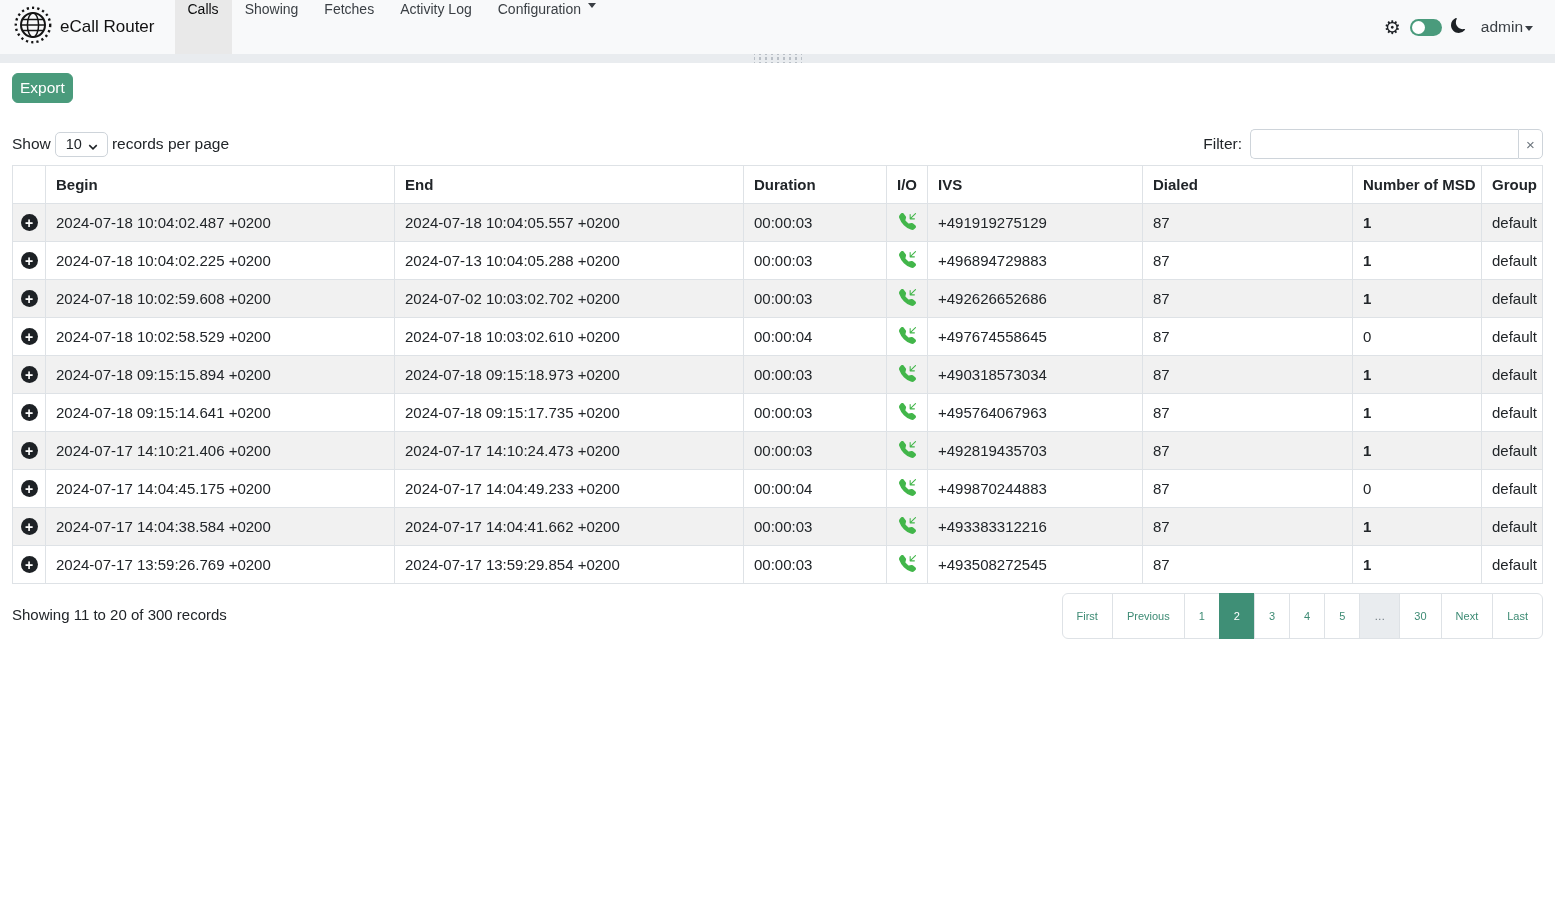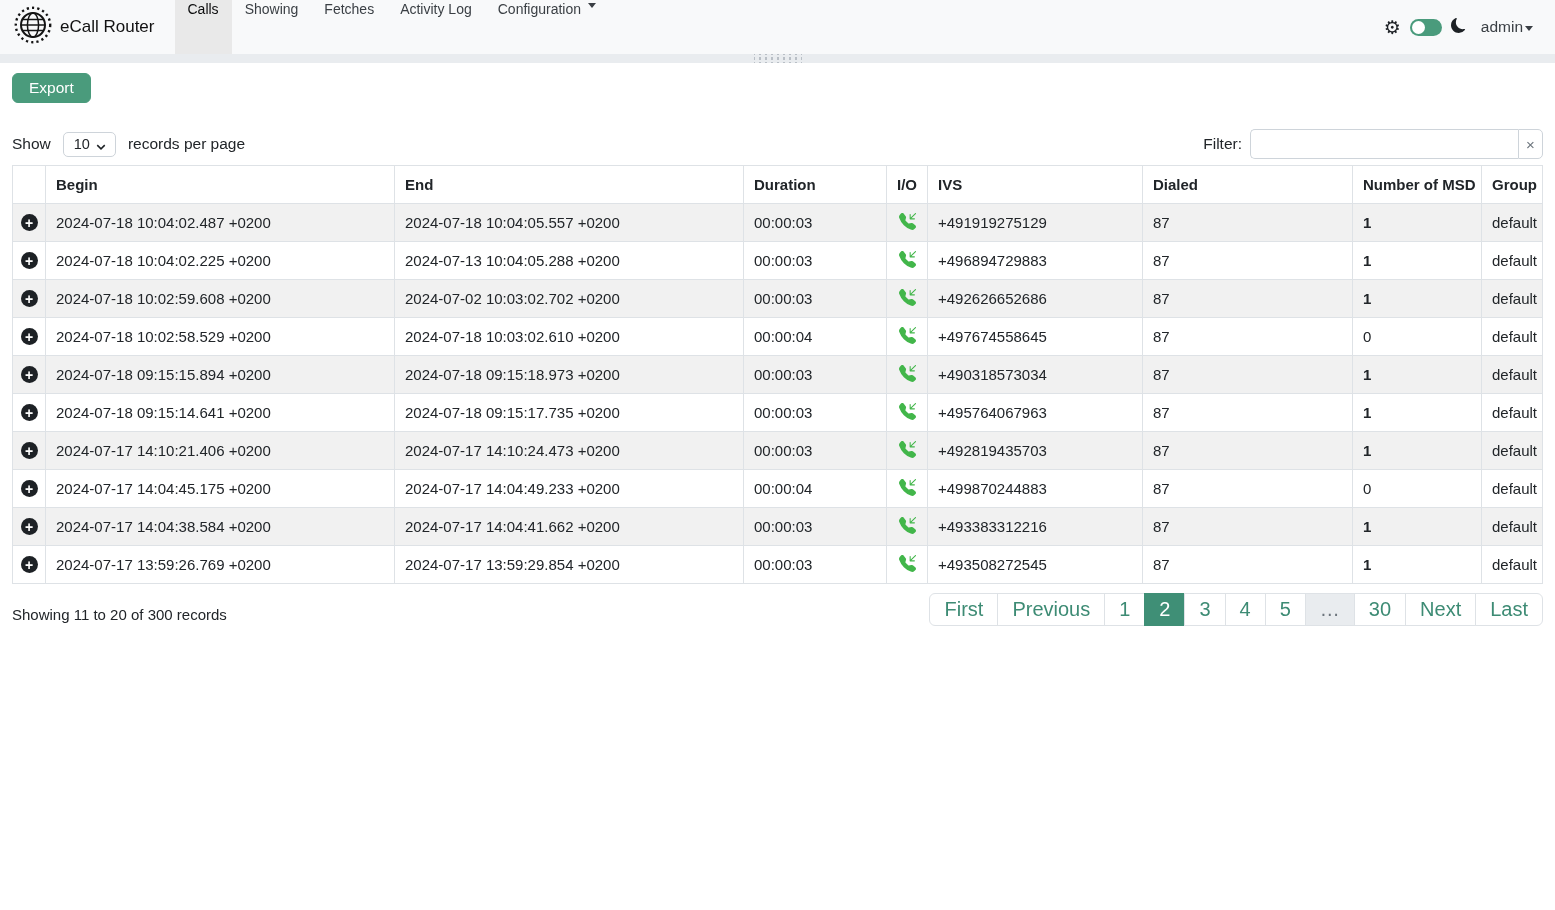--- a/index.html
+++ b/index.html
@@ -95,33 +95,33 @@
   }
 
   
   main { padding: 10px 12px 0 12px; }
 
   .btn-export {
     background: #4a9b7c;
     color: #fff;
     border: 1px solid #4a9b7c;
     border-radius: 6px;
-    padding: 5px 16px;
+    padding: 5px 7px;
     font-size: 15.5px;
     font-family: inherit;
     cursor: pointer;
   }
 
   .controls-row {
     margin-top: 26px;
     display: flex;
     align-items: center;
     justify-content: space-between;
   }
-  .controls-left { display: flex; align-items: center; gap: 12px; font-size: 15.5px; }
+  .controls-left { display: flex; align-items: center; gap: 4px; font-size: 15.5px; }
   .select-box {
     display: inline-flex;
     align-items: flex-end;
     gap: 6px;
     border: 1px solid #ced4da;
     border-radius: 5px;
     padding: 3px 9px 4px 10px;
     background: #fff;
     font-size: 14.5px;
     cursor: pointer;
@@ -188,26 +188,26 @@
   
   .footer-row {
     margin-top: 8px;
     display: flex;
     align-items: flex-start;
     justify-content: space-between;
   }
   .records-summary { font-size: 15px; padding-top: 14px; color: #212529; }
   .pagination { display: flex; margin-top: 1px; }
   .page-item {
-    padding: 4px 14px;
+    padding: 16px 14px;
     border: 1px solid #dee2e6;
     margin-left: -1px;
     color: #3d8b74;
     background: #fff;
-    font-size: 20px;
+    font-size: 11px;
     cursor: pointer;
     user-select: none;
   }
   .page-item:first-child { border-radius: 6px 0 0 6px; margin-left: 0; }
   .page-item:last-child { border-radius: 0 6px 6px 0; }
   .page-item.active { background: #3f8f76; border-color: #3f8f76; color: #fff; }
   .page-item.disabled { background: #e9ecef; color: #6c757d; cursor: default; }
 </style>
 </head>
 <body>

